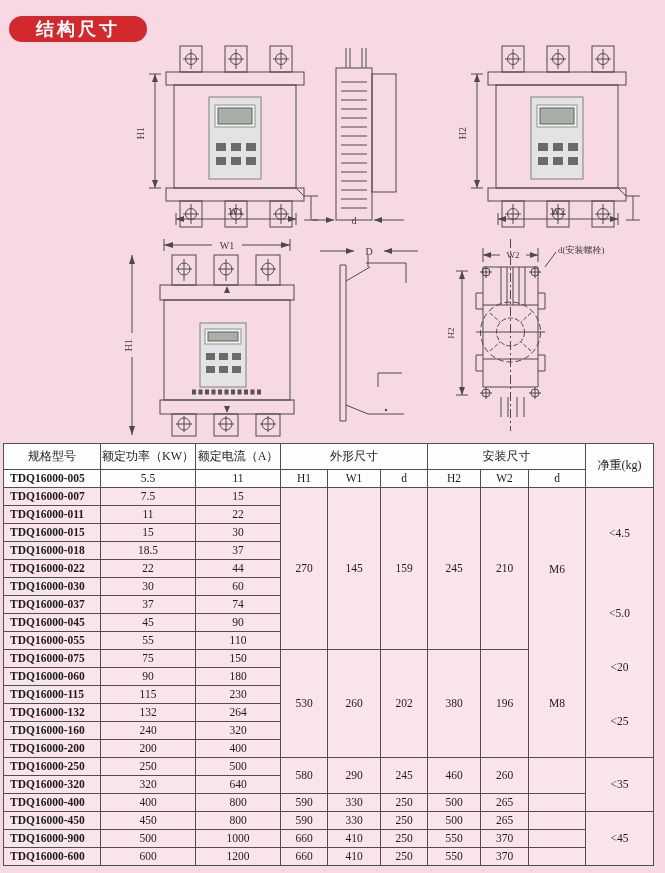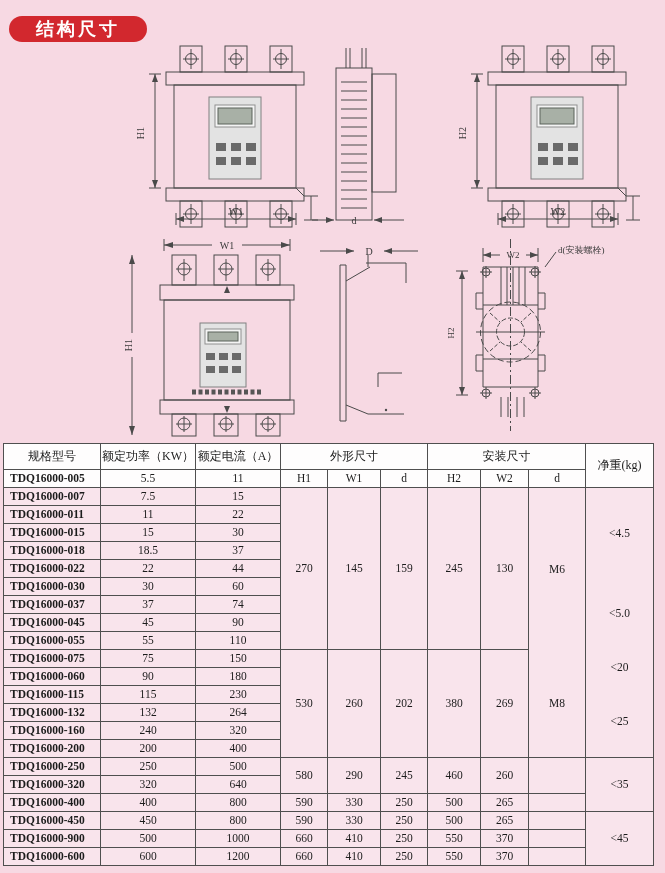--- a/index.html
+++ b/index.html
@@ -296,21 +296,21 @@
         <td>d</td>
       </tr>
       <tr>
         <td class="model">TDQ16000-007</td>
         <td>7.5</td>
         <td>15</td>
         <td rowspan="9">270</td>
         <td rowspan="9">145</td>
         <td rowspan="9">159</td>
         <td rowspan="9">245</td>
-        <td rowspan="9">130</td>
+        <td rowspan="9">210</td>
         <td rowspan="9" class="nb">M6</td>
         <td rowspan="5" class="nb">&lt;4.5</td>
       </tr>
       <tr>
         <td class="model">TDQ16000-011</td>
         <td>11</td>
         <td>22</td>
       </tr>
       <tr>
         <td class="model">TDQ16000-015</td>
@@ -349,21 +349,21 @@
         <td>110</td>
       </tr>
       <tr>
         <td class="model">TDQ16000-075</td>
         <td>75</td>
         <td>150</td>
         <td rowspan="6">530</td>
         <td rowspan="6">260</td>
         <td rowspan="6">202</td>
         <td rowspan="6">380</td>
-        <td rowspan="6">269</td>
+        <td rowspan="6">196</td>
         <td rowspan="6">M8</td>
         <td rowspan="2" class="nb">&lt;20</td>
       </tr>
       <tr>
         <td class="model">TDQ16000-060</td>
         <td>90</td>
         <td>180</td>
       </tr>
       <tr>
         <td class="model">TDQ16000-115</td>

